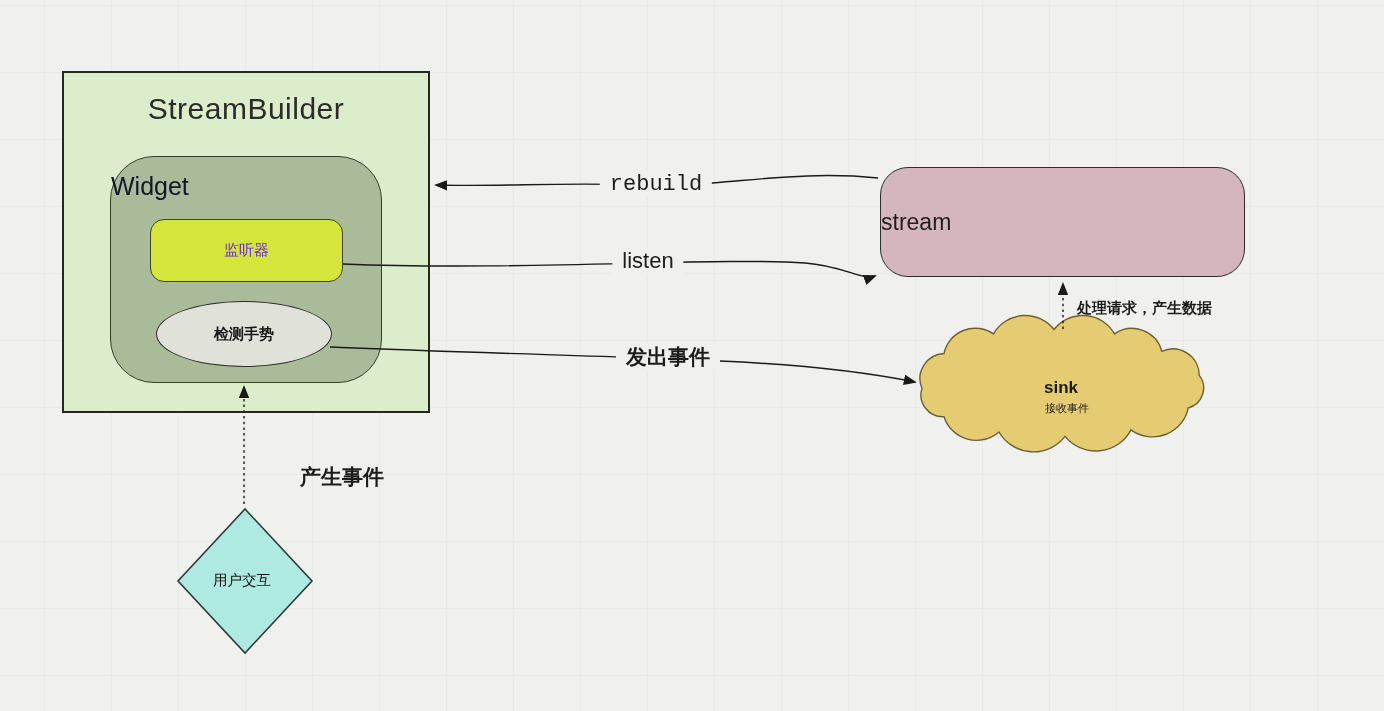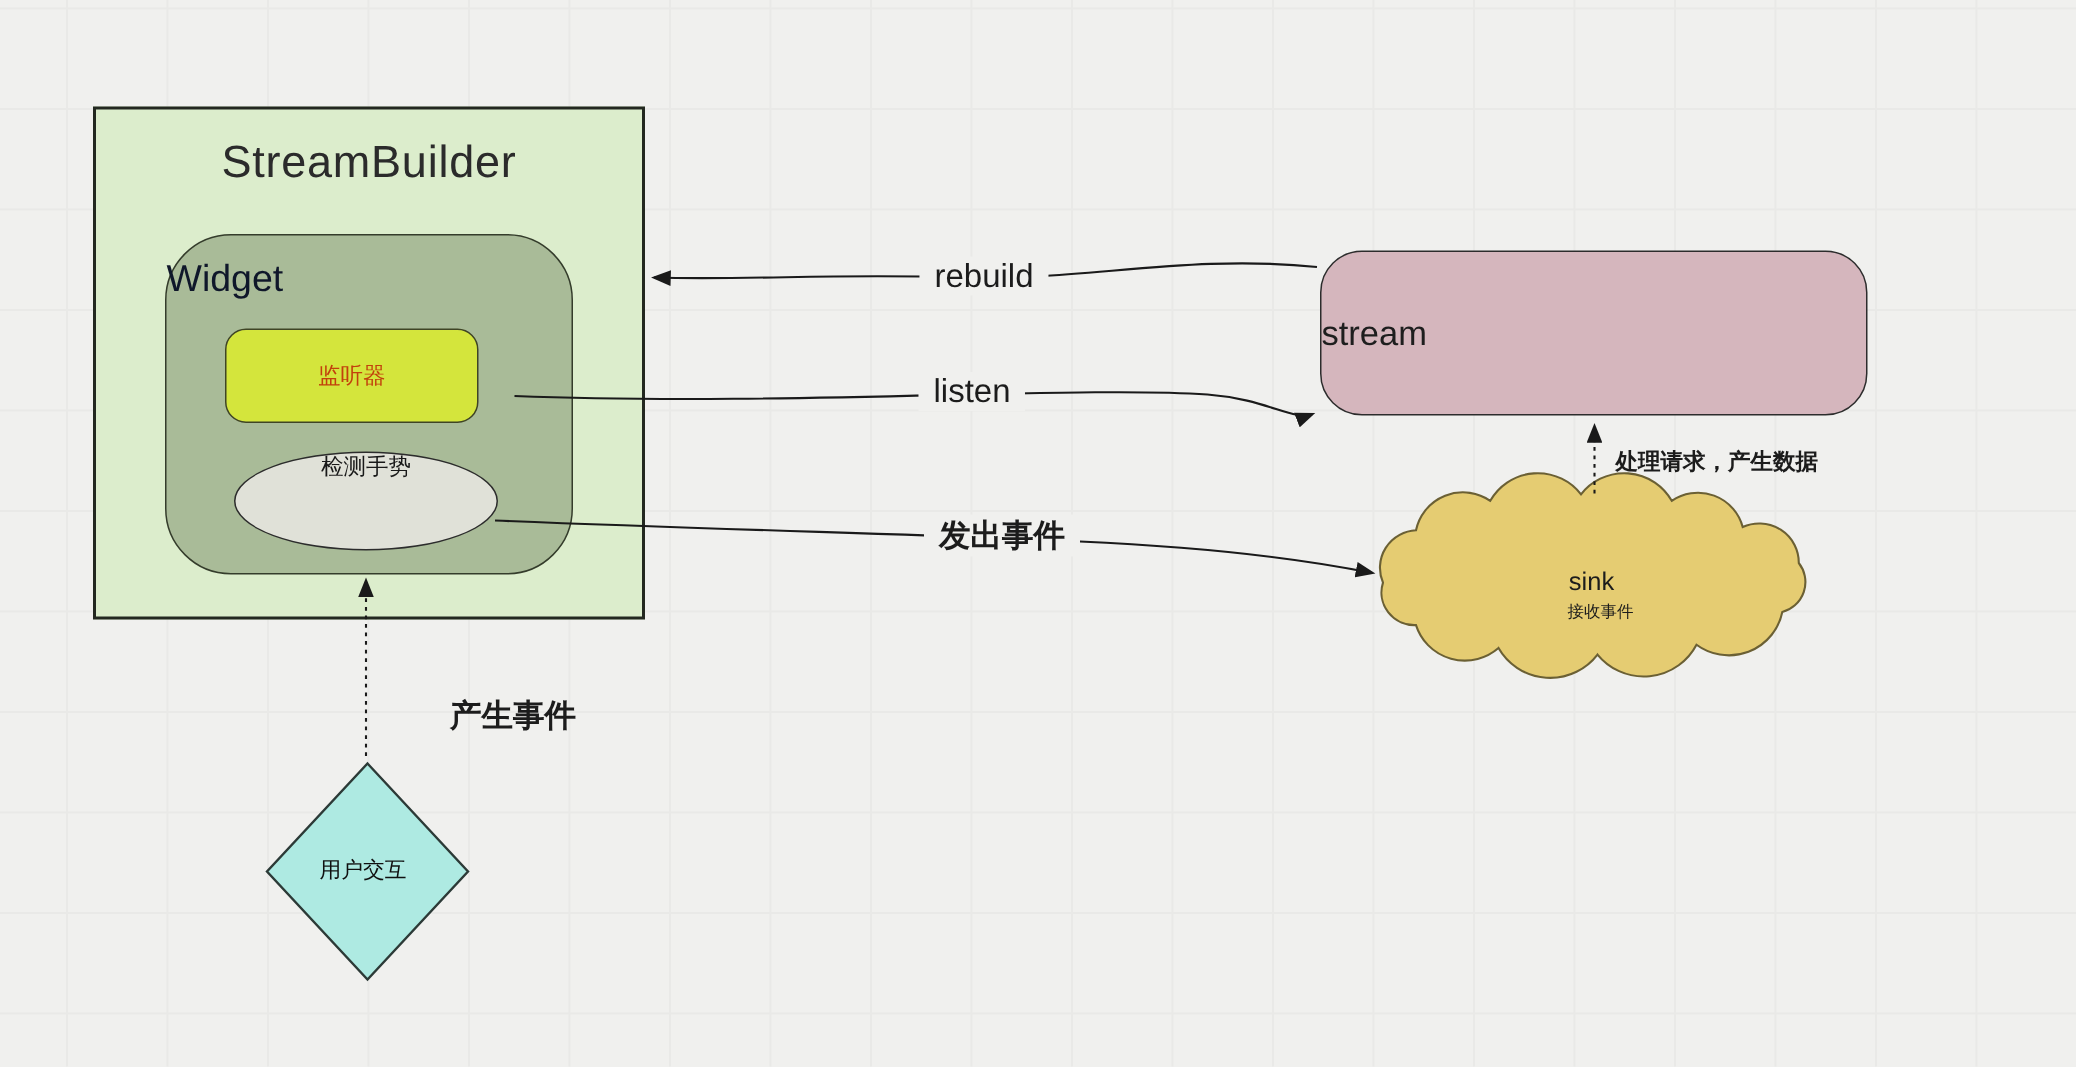--- a/index.html
+++ b/index.html
@@ -32,30 +32,30 @@
   .widget-box{
     position:absolute;left:46px;top:83px;width:272px;height:227px;
     background:#a9bb98;border:1.6px solid #343c2b;border-radius:44px;
     box-sizing:border-box;
   }
   .widget-title{
     margin-top:15px;text-align:left;
     font-size:25px;color:#0f172a;
   }
   .listener-box{
-    position:absolute;left:39px;top:62px;width:169px;height:63px;
+    position:absolute;left:39px;top:62px;width:193px;height:63px;
     background:#d4e53c;border:1.6px solid #3f4425;border-radius:14px;
     display:flex;align-items:center;justify-content:center;
-    font-size:15px;font-weight:500;color:#c2410c;box-sizing:border-box;
+    font-size:15px;font-weight:500;color:#6d28d9;box-sizing:border-box;
   }
   .gesture-ellipse{
     position:absolute;left:45px;top:144px;width:176px;height:66px;
     background:#e0e1d8;border:1.8px solid #2c2c2c;border-radius:50%;
-    display:flex;align-items:flex-start;justify-content:center;
-    font-size:15px;font-weight:400;color:#191919;box-sizing:border-box;
+    display:flex;align-items:center;justify-content:center;
+    font-size:15px;font-weight:700;color:#191919;box-sizing:border-box;
   }
   
   .bloc-box{
     left:805px;top:58px;width:512px;height:439px;
     background:#bdd8ec;border:2px solid #27313a;
     z-index:1;
   }
   .bloc-title{
     margin-top:44px;text-align:center;
     font-size:30px;color:#232323;letter-spacing:.5px;
@@ -70,31 +70,31 @@
   .overlay{
     position:absolute;left:0;top:0;width:1384px;height:711px;
     z-index:3;pointer-events:none;
   }
   
   .lbl{
     position:absolute;z-index:4;white-space:nowrap;
     color:#1c1c1c;transform:translate(-50%,-50%);
   }
   .lbl.masked{background:#f0f0ee;padding:0 10px;}
-  .lbl-rebuild{left:656px;top:184px;font-size:22px;}
+  .lbl-rebuild{left:656px;top:184px;font-size:22px;font-family:Liberation Mono, monospace;}
   .lbl-listen{left:648px;top:261px;font-size:22px;}
   .lbl-emit{left:668px;top:357px;font-size:21px;font-weight:600;}
   .lbl-process{left:1077px;top:308px;font-size:15px;font-weight:700;transform:translate(0,-50%);}
   .lbl-generate{left:306px;top:477px;font-size:21px;font-weight:600;margin-left:36px;}
   .cloud-text{
     position:absolute;left:1061px;top:384px;z-index:4;
     transform:translate(-50%,-50%);text-align:center;
     color:#1c1c1c;line-height:1.45;
   }
-  .cloud-text .l1{font-size:17px;font-weight:400;margin-top:25px;}
+  .cloud-text .l1{font-size:17px;font-weight:700;margin-top:25px;}
   .cloud-text .l2{font-size:11px;font-weight:500;margin-left:12px;}
   .diamond-text{
     position:absolute;left:242px;top:580px;z-index:4;
     transform:translate(-50%,-50%);
     font-size:14.5px;font-weight:500;color:#101010;white-space:nowrap;
   }
 </style>
 </head>
 <body>
 

